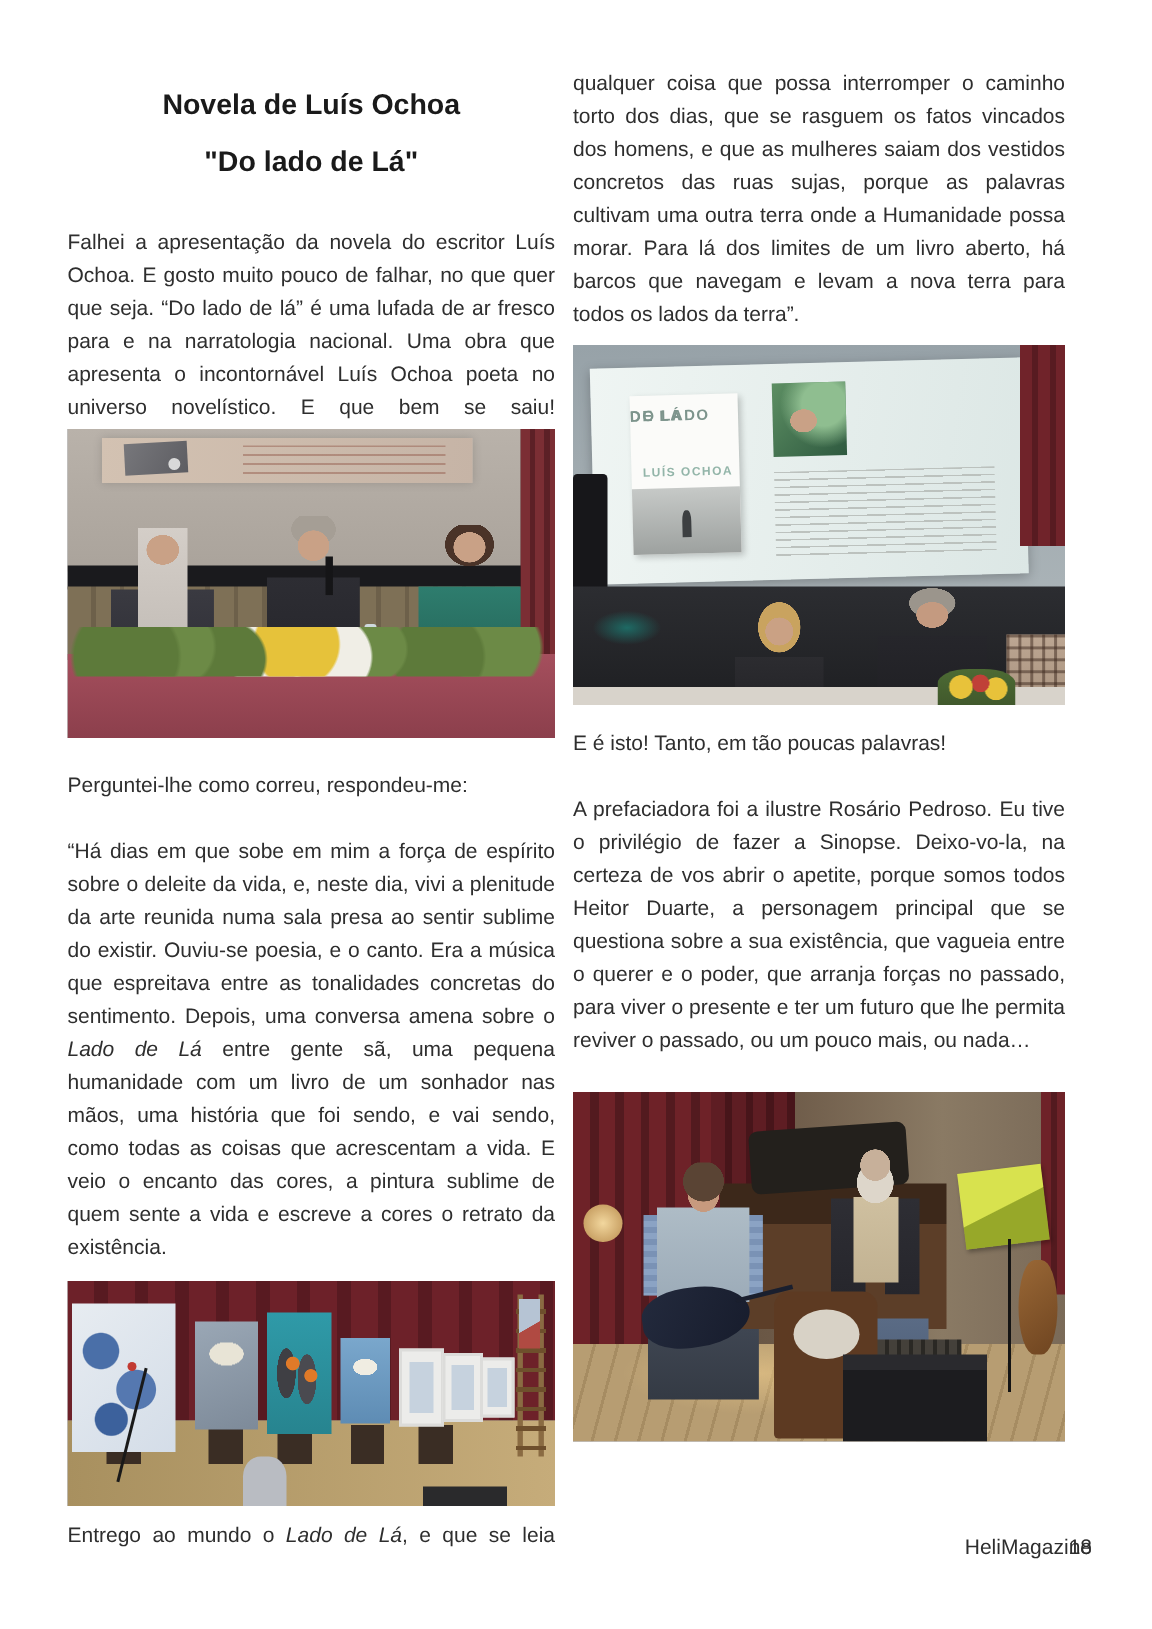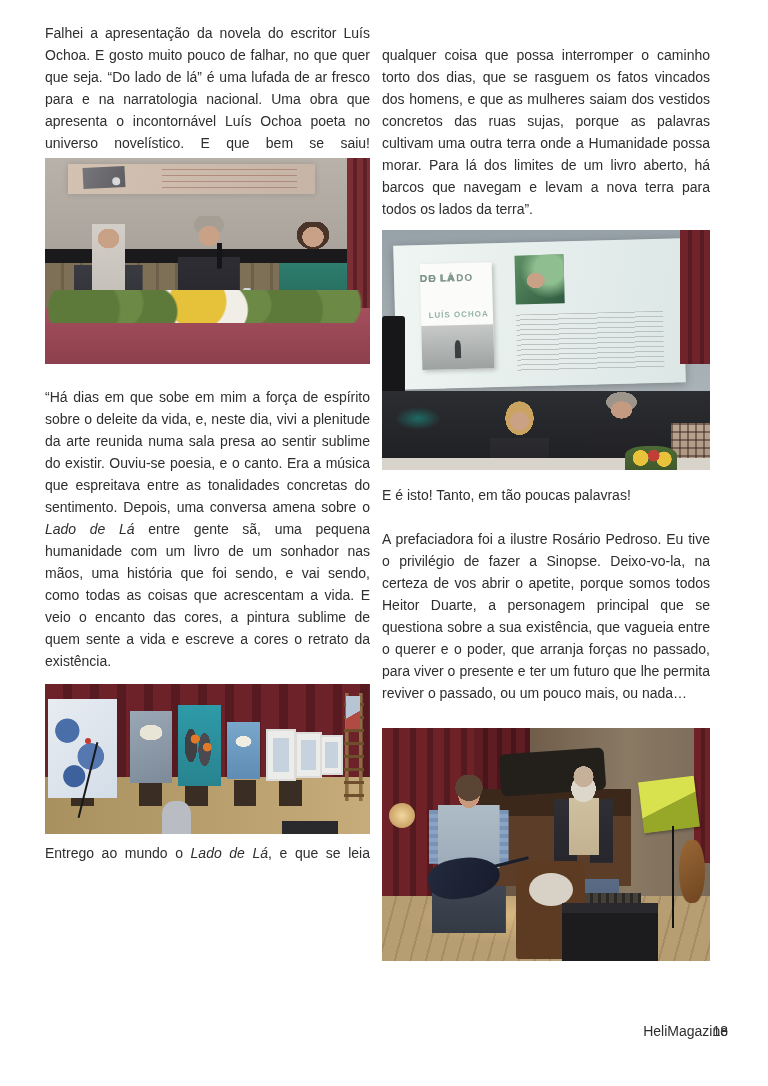--- a/index.html
+++ b/index.html
@@ -196,20 +196,24 @@
   .p4-amp{left:55%;bottom:0;width:29%;height:25%;background:linear-gradient(180deg,#2a2a2e 0 18%,#1c1c1f 18% 100%);}
   .p4-keys{left:57%;bottom:24%;width:22%;height:5%;background:
      repeating-linear-gradient(90deg,#44403a 0 5px,#2a2824 5px 8px);}
 </style>
 </head>
 <body>
 
 <div class="page">
 
   <div class="col col-left">
+    <div class="title-block">
+      <div>Novela de Luís Ochoa</div>
+      <div>"Do lado de Lá"</div>
+    </div>
 
     <p class="mt-intro force-last">Falhei a apresentação da novela do escritor Luís Ochoa. E gosto muito pouco de falhar, no que quer que seja. “Do lado de lá” é uma lufada de ar fresco para e na narratologia nacional. Uma obra que apresenta o incontornável Luís Ochoa poeta no universo novelístico. E que bem se saiu!</p>
 
     <div class="photo photo1">
       <div class="p1-screen">
         <div class="p1-slide">
           <div class="p1-book">
             <div class="p1-book-logo"></div>
           </div>
           <div class="p1-slide-lines"></div>
@@ -220,20 +224,21 @@
       <div class="p1-curtain"></div>
       <div class="person p1-woman-left"></div>
       <div class="person p1-man-center"></div>
       <div class="person p1-woman-right"></div>
       <div class="p1-table"></div>
       <div class="p1-bottle1"></div>
       <div class="p1-bottle2"></div>
       <div class="p1-garland"></div>
     </div>
 
+    <p class="mt-q">Perguntei-lhe como correu, respondeu-me:</p>
 
     <p class="mt-quote"><span>“Há dias em que sobe em mim a força de espírito sobre o deleite da vida, e, neste dia, vivi a plenitude da arte reunida numa sala presa ao sentir sublime do existir. Ouviu-se poesia, e o canto. Era a música que espreitava entre as tonalidades concretas do sentimento. Depois, uma conversa amena sobre o </span><i>Lado de Lá</i><span> entre gente sã, uma pequena humanidade com um livro de um sonhador nas mãos, uma história que foi sendo, e vai sendo, como todas as coisas que acrescentam a vida. E veio o encanto das cores, a pintura sublime de quem sente a vida e escreve a cores o retrato da existência.</span></p>
 
     <div class="photo photo2">
       <div class="p2-curtain"></div>
       <div class="p2-floor"></div>
       <div class="p2-stool" style="left:8%"></div>
       <div class="p2-stool" style="left:29%"></div>
       <div class="p2-stool" style="left:43%"></div>
       <div class="p2-stool" style="left:58%"></div>

